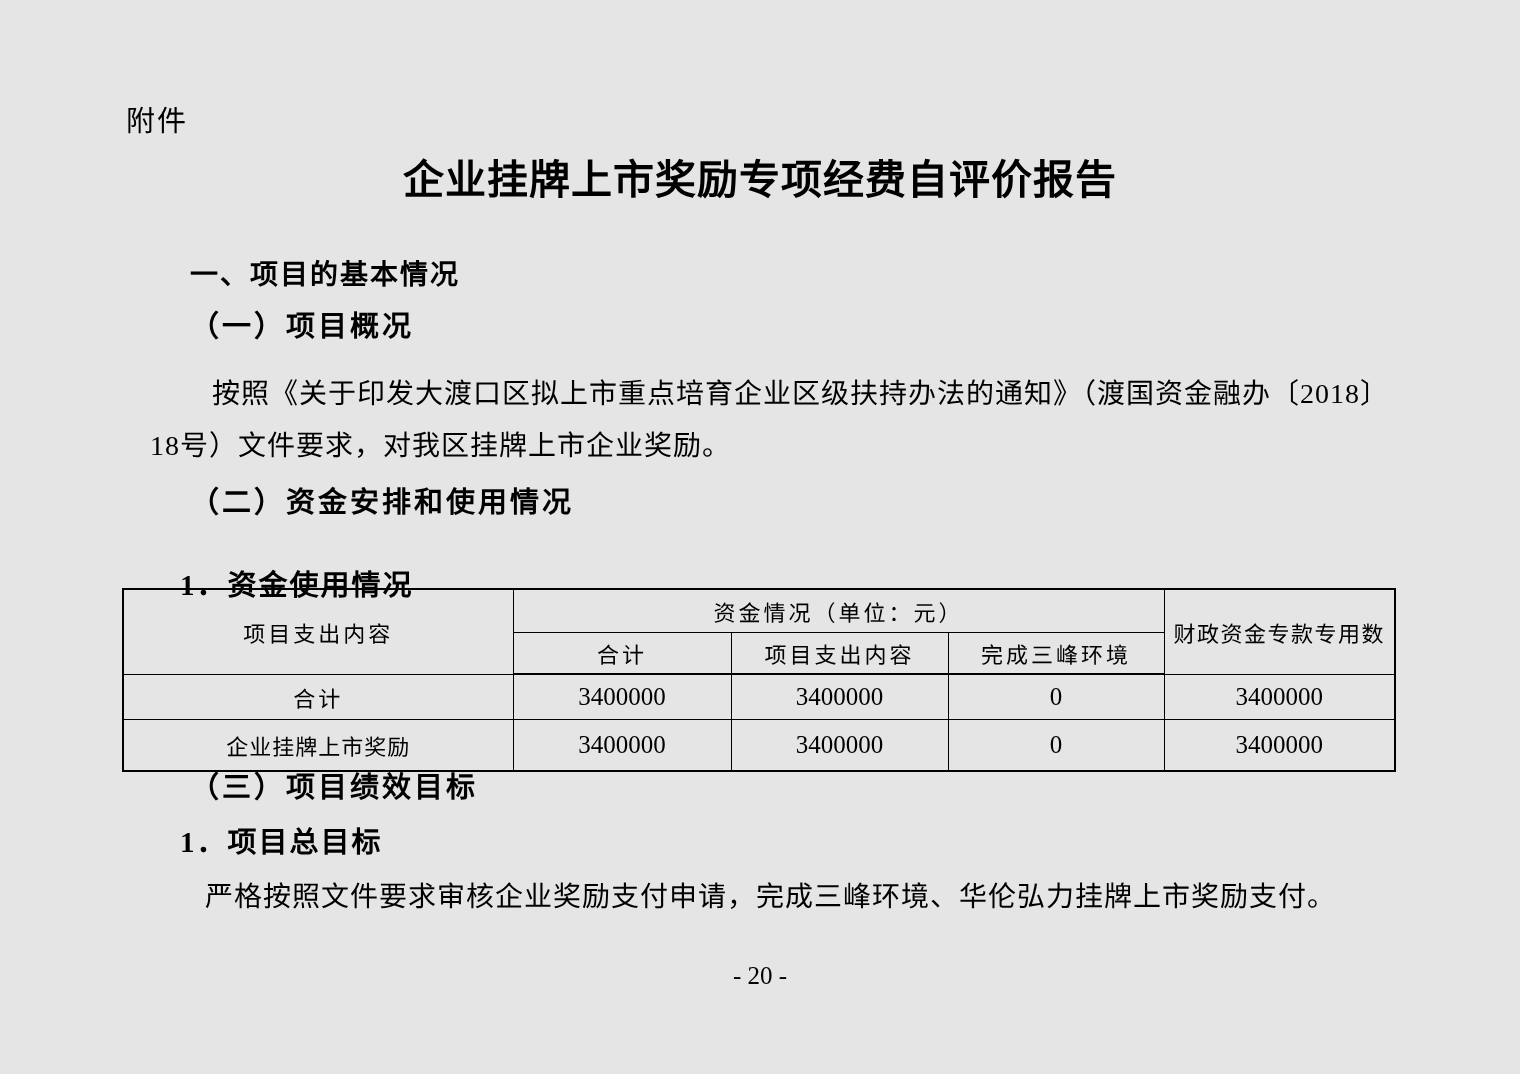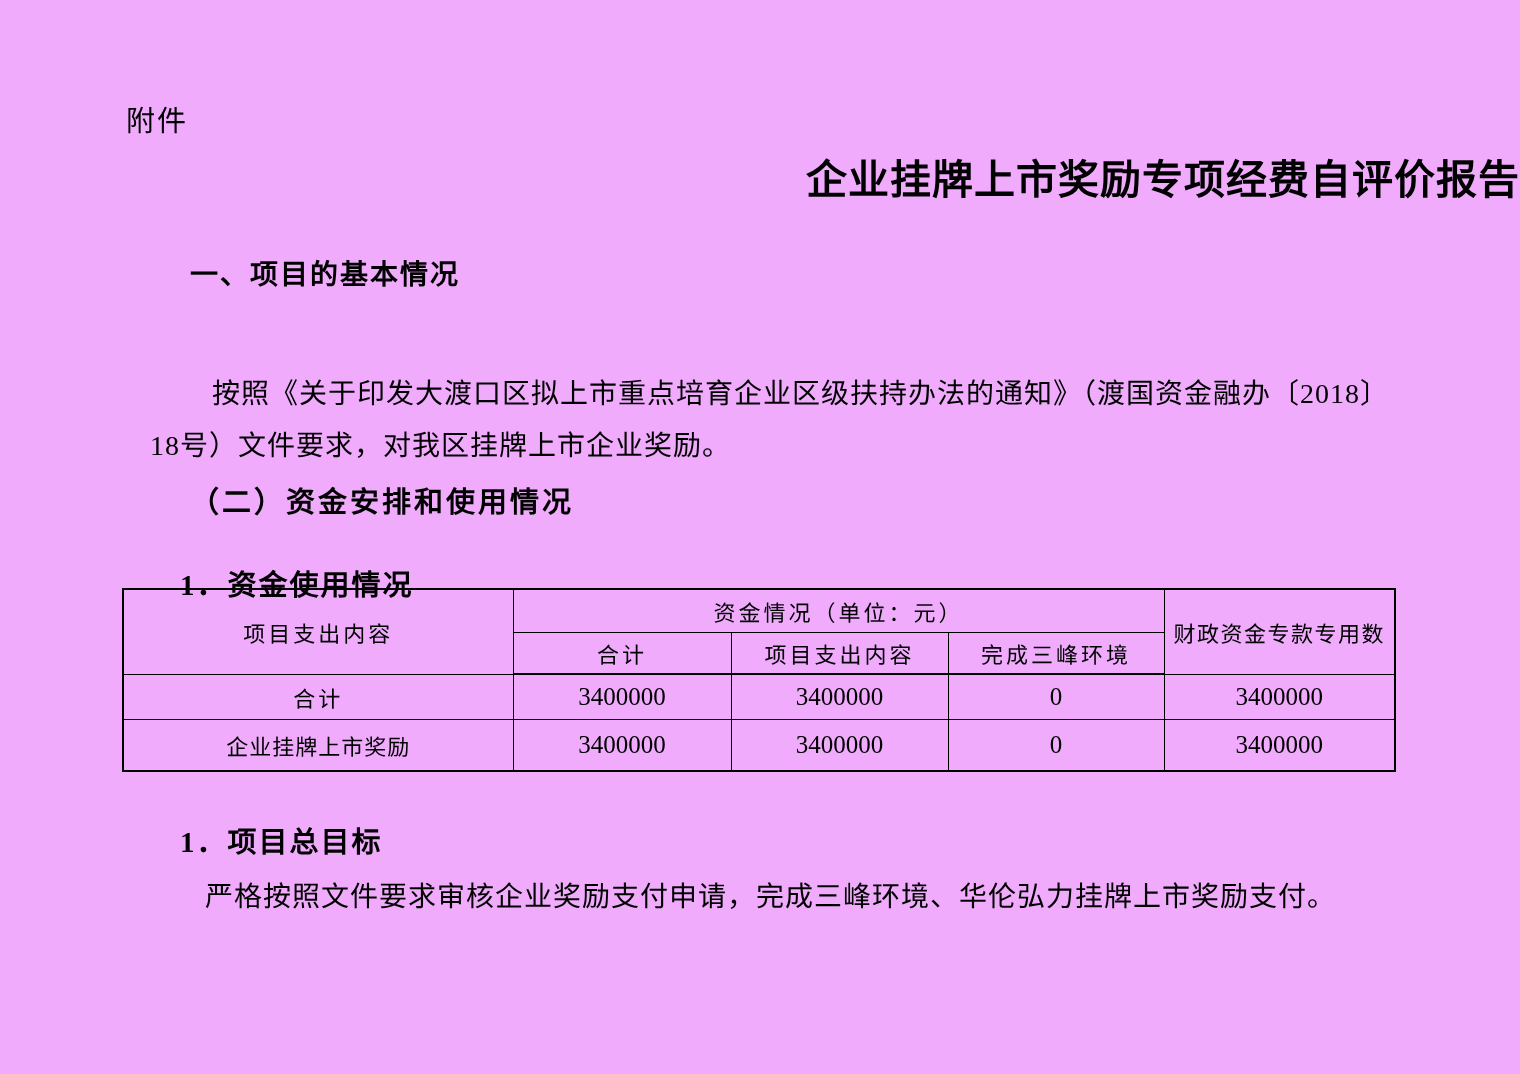--- a/index.html
+++ b/index.html
@@ -4,37 +4,37 @@
 <style>
   html, body {
     margin: 0;
     padding: 0;
     background: #ffffff;
   }
   .page {
     position: relative;
     width: 1520px;
     height: 1074px;
-    background: #f0abfc;
+    background: #e5e5e5;
     color: #000000;
     overflow: hidden;
     font-family: "Liberation Serif", "DejaVu Serif", serif;
   }
   .abs { position: absolute; white-space: nowrap; }
 
   .attachment {
     left: 126px; top: 104px;
     font-family: "Liberation Sans", "DejaVu Sans", sans-serif;
     font-weight: 500;
     font-size: 29px; line-height: 34px;
     letter-spacing: 2px;
   }
   .doc-title {
     left: 0; right: 0; top: 152px;
-    text-align: right;
+    text-align: center;
     font-weight: 700;
     font-size: 41px; line-height: 56px;
     letter-spacing: 1px;
     margin: 0;
   }
   .h-sans {
     font-family: "Liberation Sans", "DejaVu Sans", sans-serif;
     font-weight: 700;
     font-size: 28px; line-height: 34px;
     letter-spacing: 2px;
@@ -88,20 +88,21 @@
 <body>
 
 <div class="page">
 
   <div class="abs attachment">附件</div>
 
   <h1 class="abs doc-title">企业挂牌上市奖励专项经费自评价报告</h1>
 
   <div class="abs h-sans" style="left:190px; top:258px;">一、项目的基本情况</div>
 
+  <div class="abs h-kai" style="left:190px; top:309px;">（一）项目概况</div>
 
   <div class="abs para" style="left:122px; top:368px; width:1290px;">
     <div class="pline indent1">按照《关于印发大渡口区拟上市重点培育企业区级扶持办法的通知》（渡国资金融办〔2018〕</div>
     <div class="pline">18号）文件要求，对我区挂牌上市企业奖励。</div>
   </div>
 
   <div class="abs h-kai" style="left:190px; top:485px;">（二）资金安排和使用情况</div>
 
   <div class="abs h-kai" style="left:180px; top:568px; letter-spacing:2px;">1．资金使用情况</div>
 
@@ -134,21 +135,23 @@
       <tr style="height:52px">
         <td class="cjk-cell" style="letter-spacing:1px;">企业挂牌上市奖励</td>
         <td class="num-cell">3400000</td>
         <td class="num-cell">3400000</td>
         <td class="num-cell">0</td>
         <td class="num-cell">3400000</td>
       </tr>
     </tbody>
   </table>
 
+  <div class="abs h-kai" style="left:190px; top:770px;">（三）项目绩效目标</div>
 
   <div class="abs h-kai" style="left:180px; top:825px; letter-spacing:2px;">1．项目总目标</div>
 
   <div class="abs para" style="left:122px; top:871px; width:1290px;">
     <div class="pline indent2">严格按照文件要求审核企业奖励支付申请，完成三峰环境、华伦弘力挂牌上市奖励支付。</div>
   </div>
 
+  <div class="abs page-number">- 20 -</div>
 
 </div>
 
 </body></html>

